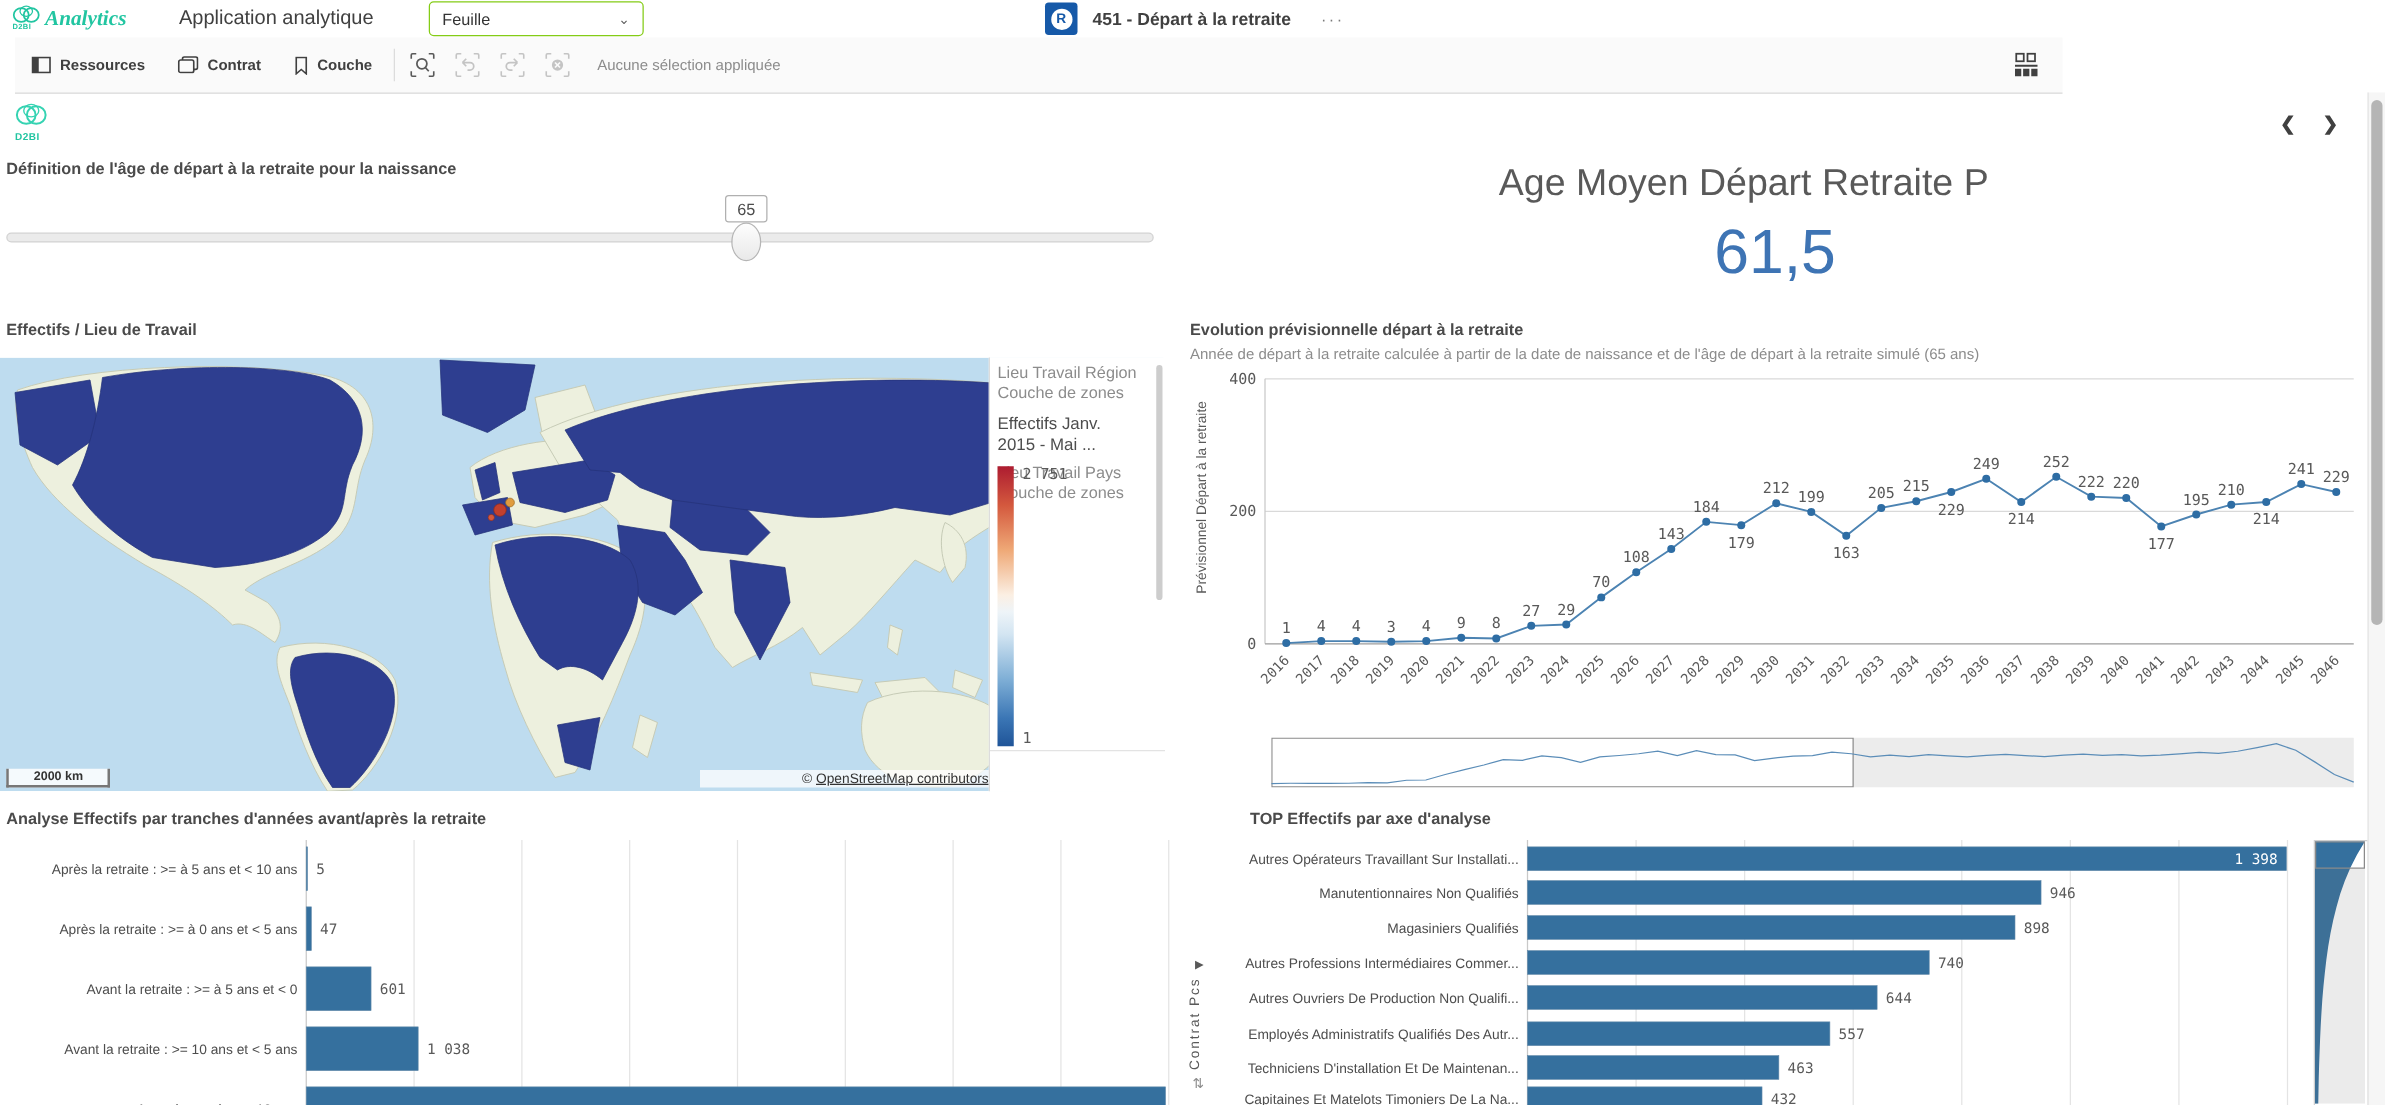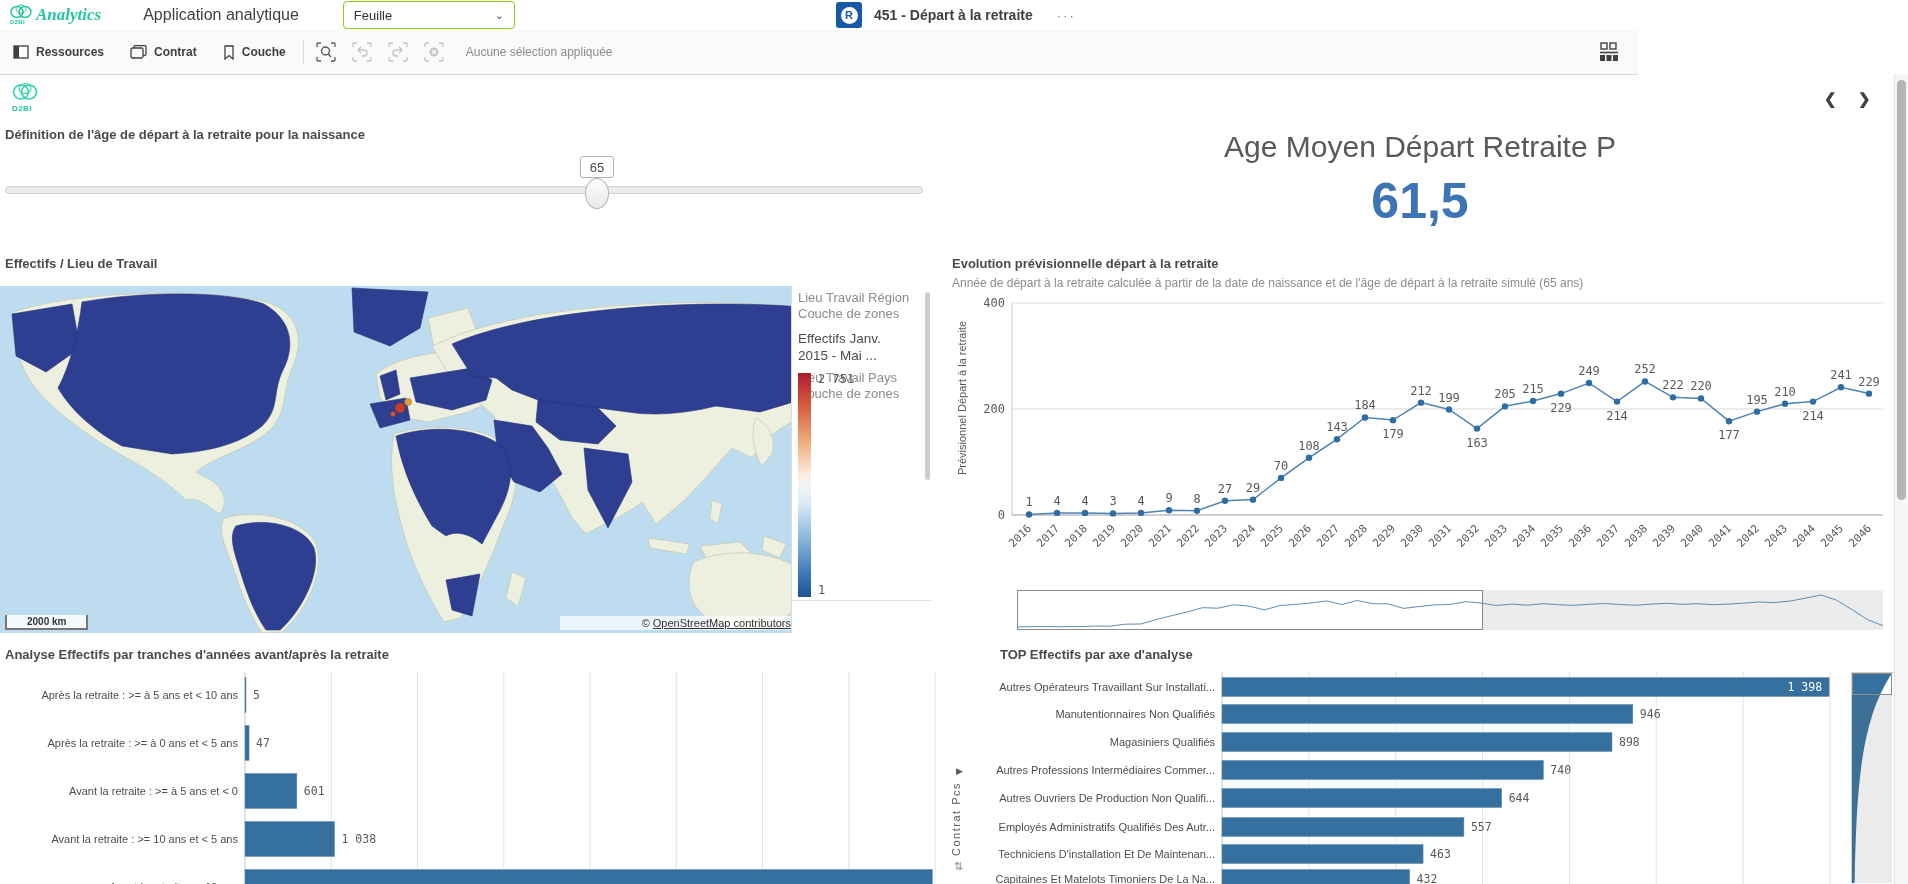--- a/index.html
+++ b/index.html
@@ -16,43 +16,43 @@
   .sheet-dd{margin-left:44px;width:150px;height:26px;border:1px solid #84cc16;border-radius:4px;
             display:flex;align-items:center;justify-content:space-between;padding:0 10px;font-size:13px;color:#333;background:#fff;cursor:pointer;}
   .dd-chev{font-size:11px;color:#595959;}
   .app-center{position:absolute;left:836px;top:2px;display:flex;align-items:center;}
   .app-ico{width:26px;height:26px;border-radius:3px;display:flex;align-items:center;justify-content:center;}
   .app-ico-circle{width:17px;height:17px;border-radius:50%;background:#fff;display:flex;align-items:center;justify-content:center;
                   font-size:11px;font-weight:bold;}
   .app-name{margin-left:12px;font-size:14px;font-weight:bold;color:#404040;}
   .more-dots{margin-left:24px;font-size:13px;color:#7a7a7a;letter-spacing:2px;cursor:pointer;}
   
-  .toolbar{position:absolute;left:0;top:30px;width:1638px;height:44px;background:#fafafa;border-bottom:1px solid #d9d9d9;
+  .toolbar{position:absolute;left:12px;top:30px;width:1638px;height:44px;background:#fafafa;border-bottom:1px solid #d9d9d9;
            display:flex;align-items:center;}
   .tbtn{display:flex;align-items:center;gap:7px;padding:0 13px;height:100%;font-size:12px;font-weight:bold;color:#404040;cursor:pointer;}
   .tdiv{width:1px;height:26px;background:#dcdcdc;margin:0 4px;}
   .sel-ico{margin:0 7px;cursor:pointer;display:flex;align-items:center;}
   .sel-status{margin-left:14px;font-size:12px;color:#8c8c8c;}
   .tb-spacer{flex:1;}
   .grid-ico{margin-right:18px;cursor:pointer;display:flex;}
   
   .sheet-title{position:absolute;left:62px;top:86px;font-size:23px;color:#9c9c9c;}
   .navchev{position:absolute;top:90px;font-size:15px;color:#404040;cursor:pointer;font-weight:bold;}
   
   .obj-title{position:absolute;font-size:13px;font-weight:bold;color:#4a4a4a;}
   .obj-sub{position:absolute;font-size:12px;color:#8c8c8c;}
   
   .sl-track{position:absolute;left:5px;top:186px;width:916px;height:6px;background:#ebebeb;border:1px solid #d2d2d2;border-radius:4px;cursor:pointer;}
   .sl-handle{position:absolute;left:585px;top:178px;width:22px;height:29px;border-radius:50%;
              background:linear-gradient(#fdfdfd,#e9e9e9);border:1px solid #b5b5b5;cursor:grab;}
   .sl-bubble{position:absolute;left:580px;top:156px;width:32px;height:20px;border:1px solid #b0b0b0;border-radius:3px;background:#fff;
              font-size:13px;color:#4d4d4d;display:flex;align-items:center;justify-content:center;}
   
-  .kpi-title{position:absolute;left:950px;top:130px;width:940px;text-align:center;font-size:30px;color:#595959;}
-  .kpi-value{position:absolute;left:950px;top:172px;width:940px;text-align:center;font-size:50px;font-weight:bold;}
+  .kpi-title{position:absolute;left:925px;top:130px;width:940px;text-align:center;font-size:30px;color:#595959;}
+  .kpi-value{position:absolute;left:950px;top:172px;width:940px;text-align:center;font-size:50px;}
   
   .map-wrap{position:absolute;left:0;top:286px;width:931px;height:347px;overflow:hidden;cursor:grab;}
   .map-scale{position:absolute;left:5px;top:615px;background:rgba(255,255,255,.85);border:2px solid #777;border-top:none;
              font-size:10px;font-weight:bold;color:#333;padding:0 20px;line-height:13px;}
   .map-attrib{position:absolute;left:560px;top:616px;width:228px;text-align:right;font-size:11px;color:#333;
               background:rgba(255,255,255,.75);padding:1px 3px;}
   .map-attrib u{cursor:pointer;}
   .legend{position:absolute;left:791px;top:286px;width:140px;height:347px;background:#fff;border-left:1px solid #dcdcdc;overflow:hidden;}
   .lg-dim{font-size:13px;color:#8c8c8c;line-height:16px;margin:0 0 0 6px;}
   .lg-measure{font-size:13.5px;color:#4d4d4d;line-height:17px;margin:8px 0 0 6px;}

